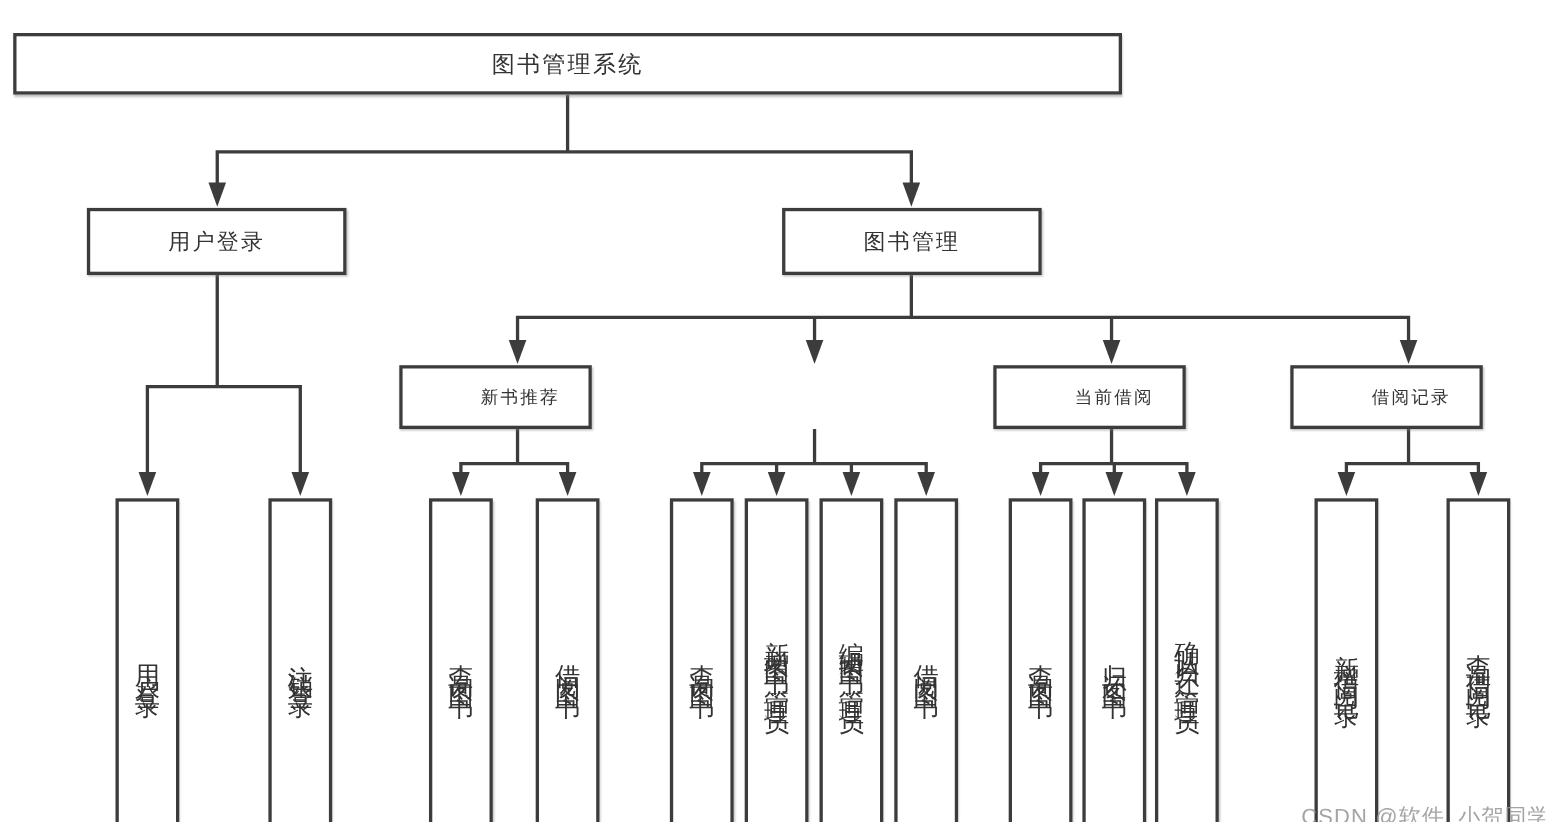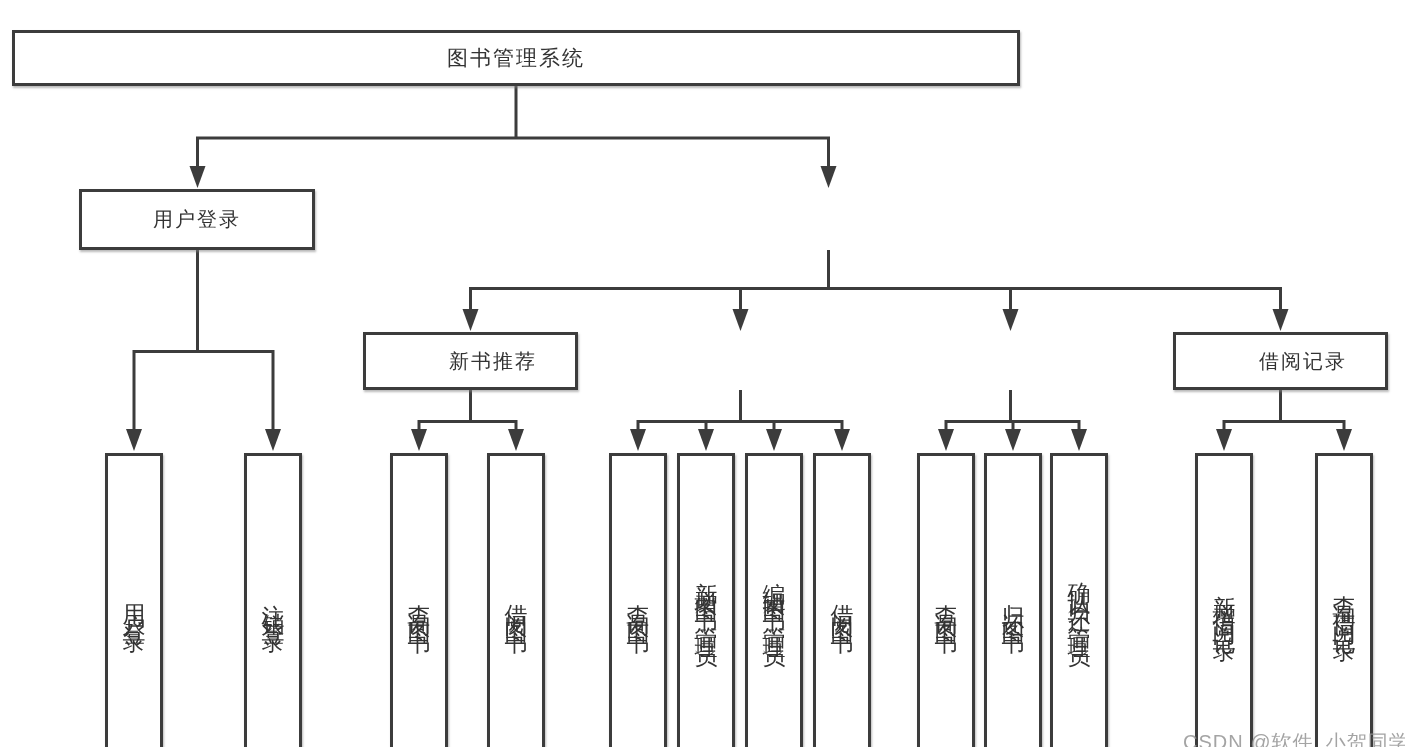--- a/index.html
+++ b/index.html
@@ -11,21 +11,21 @@
   .node {
     position:absolute; background:#ffffff; border:3px solid #3c3c3c;
     box-sizing:border-box; display:flex; align-items:center; justify-content:center;
     box-shadow:1px 2px 2px rgba(130,130,130,0.55);
   }
   .node span { display:block; }
   .root { left:12px;  top:12px;  width:1008px; height:56px; font-size:21px; letter-spacing:2px; }
   .l1   { top:171px; width:236px; height:61px; font-size:20px; letter-spacing:2px; }
   .l1.a { left:79px; }
   .l1.b { left:711px; }
-  .l2   { top:314px; width:215px; height:58px; font-size:20px; letter-spacing:2px;padding-left:45px; }
+  .l2   { top:314px; width:175px; height:58px; font-size:16px; letter-spacing:2px;padding-left:45px; }
   .l2.c1 { left:363px; }  .l2.c2 { left:633px; }  .l2.c3 { left:903px; }  .l2.c4 { left:1173px; }
   .leaf { top:435px; width:58px; height:302px; }
   .leaf span {
     writing-mode:vertical-rl; text-orientation:mixed;
     font-size:23px; letter-spacing:9px; line-height:1;
   }
   .x105{left:105px}.x244{left:244px}.x390{left:390px}.x487{left:487px}
   .x609{left:609px}.x677{left:677px}.x745{left:745px}.x813{left:813px}
   .x917{left:917px}.x984{left:984px}.x1050{left:1050px}
   .x1195{left:1195px}.x1315{left:1315px}
@@ -79,23 +79,29 @@
     </g>
   </svg>
 
   <div class="node root">
     <span>图书管理系统</span>
   </div>
 
   <div class="node l1 a">
     <span>用户登录</span>
   </div>
+  <div class="node l1 b">
+    <span>图书管理</span>
+  </div>
 
   <div class="node l2 c1">
     <span>新书推荐</span>
+  </div>
+  <div class="node l2 c3">
+    <span>当前借阅</span>
   </div>
   <div class="node l2 c4">
     <span>借阅记录</span>
   </div>
 
   <div class="node leaf x105">
     <span>用户登录</span>
   </div>
   <div class="node leaf x244">
     <span>注销登录</span>

